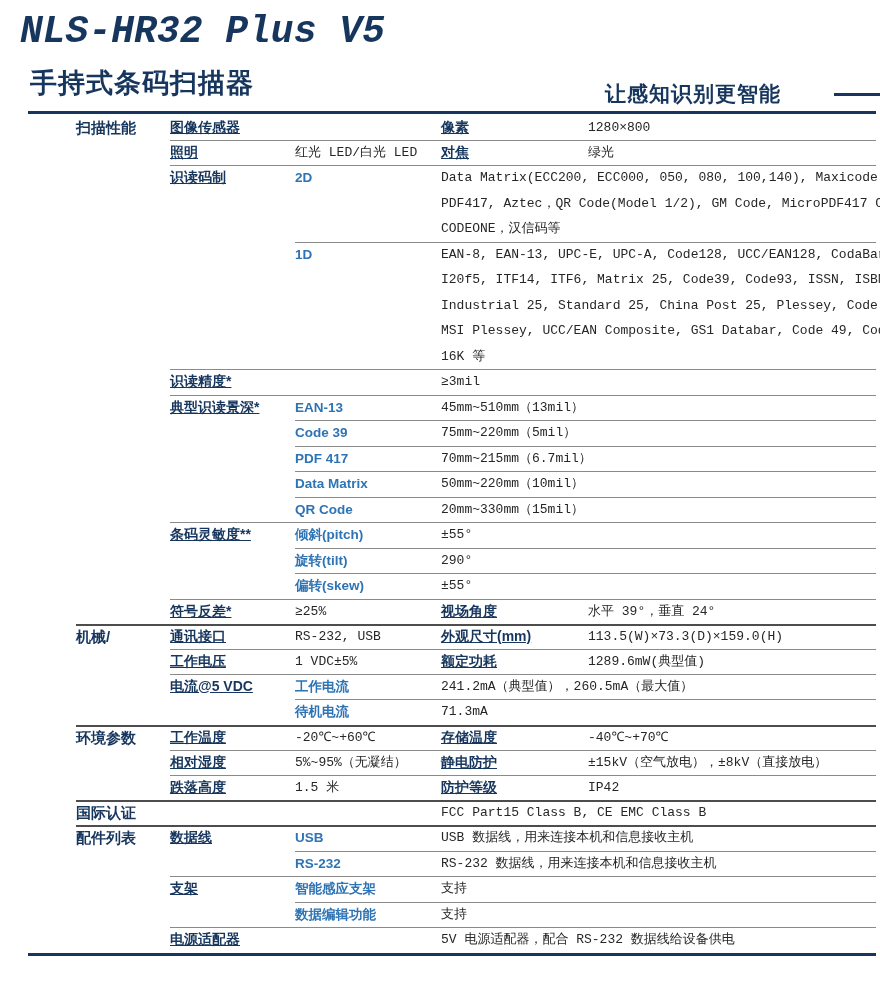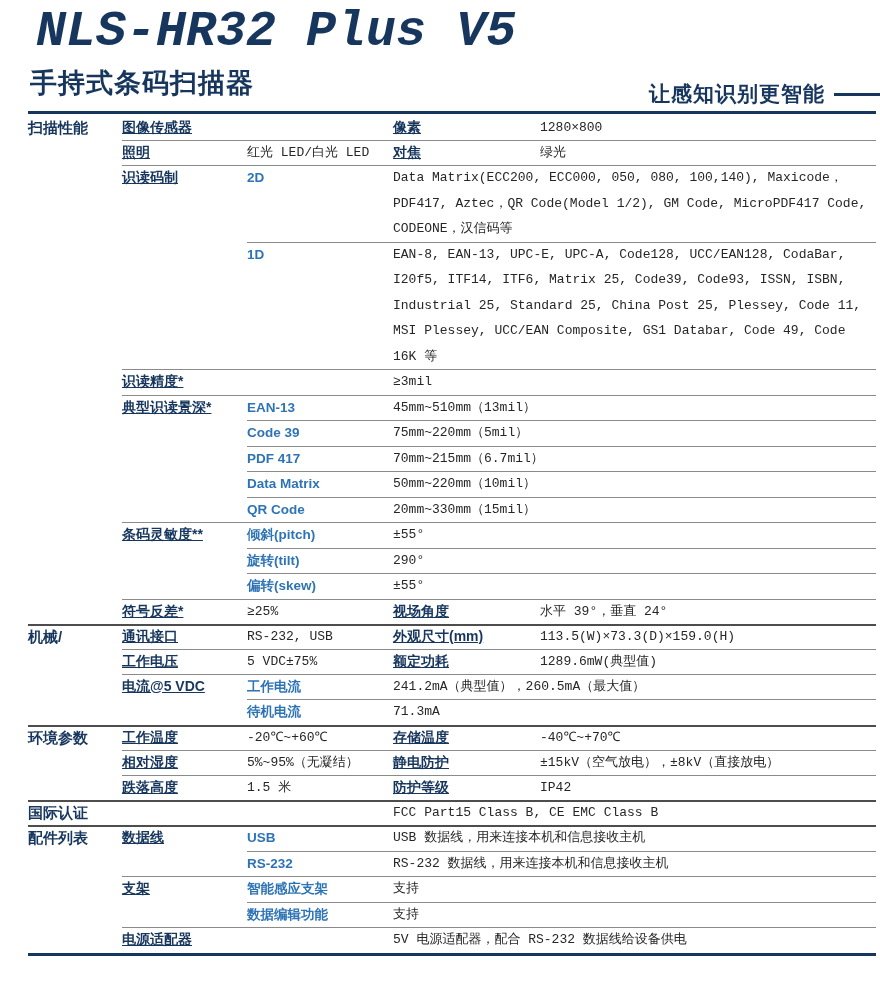--- a/index.html
+++ b/index.html
@@ -12,47 +12,47 @@
   }
   *{margin:0;padding:0;box-sizing:border-box;}
   html,body{background:#fff;}
   body{
     width:880px;height:986px;position:relative;overflow:hidden;
     font-family:"Liberation Sans","DejaVu Sans",sans-serif;
     background:var(--bg);
   }
   
   .hdr-title{
-    position:absolute;left:36px;top:10px;
+    position:absolute;left:20px;top:10px;
     font-family:"Liberation Mono","DejaVu Sans Mono",monospace;
-    font-style:italic;font-weight:bold;font-size:50px;line-height:44px;
+    font-style:italic;font-weight:bold;font-size:38px;line-height:44px;
     color:var(--navy);letter-spacing:0px;white-space:nowrap;
   }
   .hdr-subtitle{
     position:absolute;left:30px;top:66px;
     font-weight:bold;font-size:27px;line-height:34px;color:var(--navy);
     letter-spacing:1px;white-space:nowrap;
   }
   .hdr-tagline{
-    position:absolute;right:0;top:80px;display:flex;align-items:center;
+    position:absolute;right:0;top:80px;display:flex;align-items:center;gap:44px;
   }
   .hdr-tagline .tagline-text{
     font-weight:bold;font-size:21px;color:var(--navy);letter-spacing:1px;white-space:nowrap;
   }
   .hdr-tagline .tagline-dash{
     width:46px;height:3px;background:var(--navy);margin-left:9px;
   }
   
   .spec-table{
     position:absolute;left:28px;top:111px;width:848px;
     border-top:3px solid var(--navy);
     border-bottom:3px solid var(--navy);
     padding-top:1px;
   }
-  .row{position:relative;min-height:25px;}
+  .row{position:relative;min-height:25px;margin-left:48px;}
   .cell{
     position:absolute;top:0;line-height:25px;white-space:nowrap;overflow:visible;
   }
   .cell.flow{position:static;margin-left:365px;white-space:normal;width:483px;line-height:25.5px;}
   .pos-a{left:0;width:94px;}
   .pos-b{left:94px;width:125px;}
   .pos-c{left:219px;width:146px;}
   .pos-d{left:365px;width:147px;}
   .pos-e{left:512px;width:336px;}
   .st-label-a{font-weight:bold;font-size:15px;color:var(--navy);}
@@ -161,21 +161,21 @@
       <div class="divider start-a section"></div>
       <div class="cell st-label-a pos-a">机械/</div>
       <div class="cell st-label pos-b">通讯接口</div>
       <div class="cell st-value pos-c">RS-232, USB</div>
       <div class="cell st-label pos-d">外观尺寸(mm)</div>
       <div class="cell st-value pos-e">113.5(W)×73.3(D)×159.0(H)</div>
     </div>
     <div class="row">
       <div class="divider start-b"></div>
       <div class="cell st-label pos-b">工作电压</div>
-      <div class="cell st-value pos-c">5 VDC±75%</div>
+      <div class="cell st-value pos-c">1 VDC±5%</div>
       <div class="cell st-label pos-d">额定功耗</div>
       <div class="cell st-value pos-e">1289.6mW(典型值)</div>
     </div>
     <div class="row">
       <div class="divider start-b"></div>
       <div class="cell st-label pos-b">电流@5 VDC</div>
       <div class="cell st-sub pos-c">工作电流</div>
       <div class="cell st-value flow">241.2mA（典型值），260.5mA（最大值）</div>
     </div>
     <div class="row">

